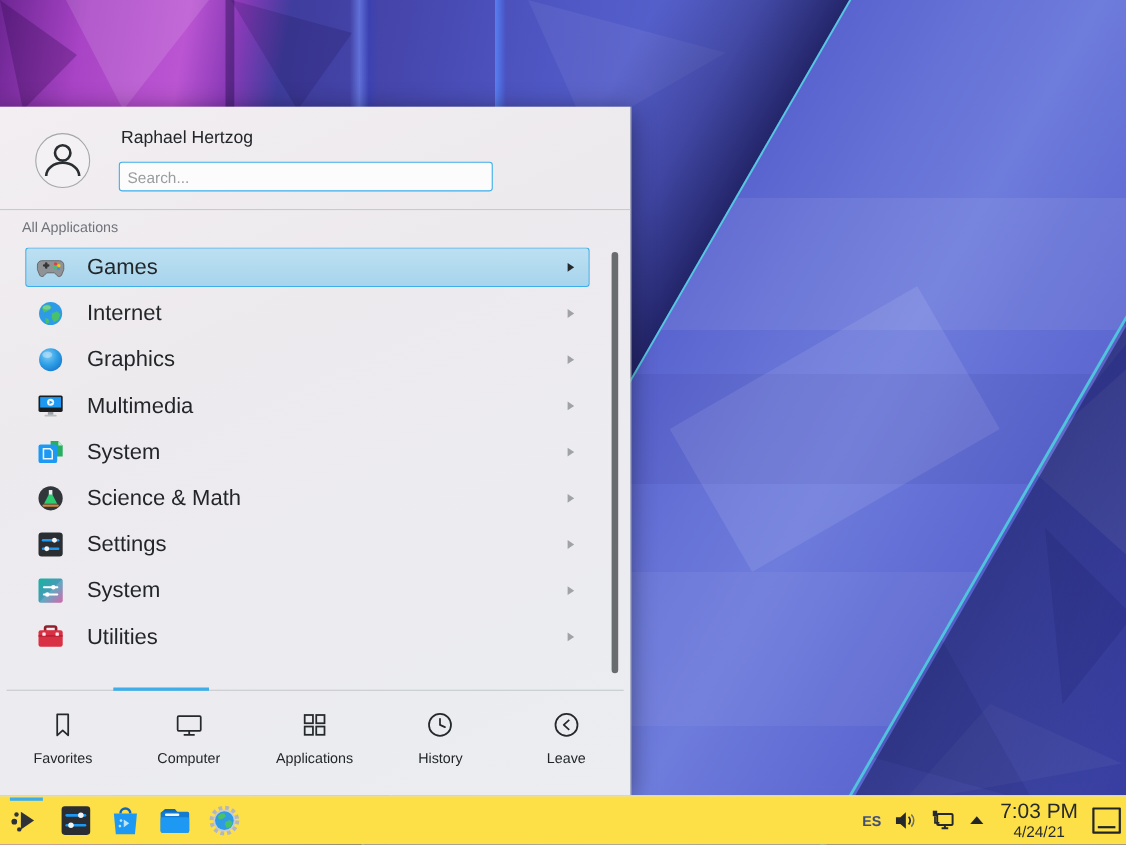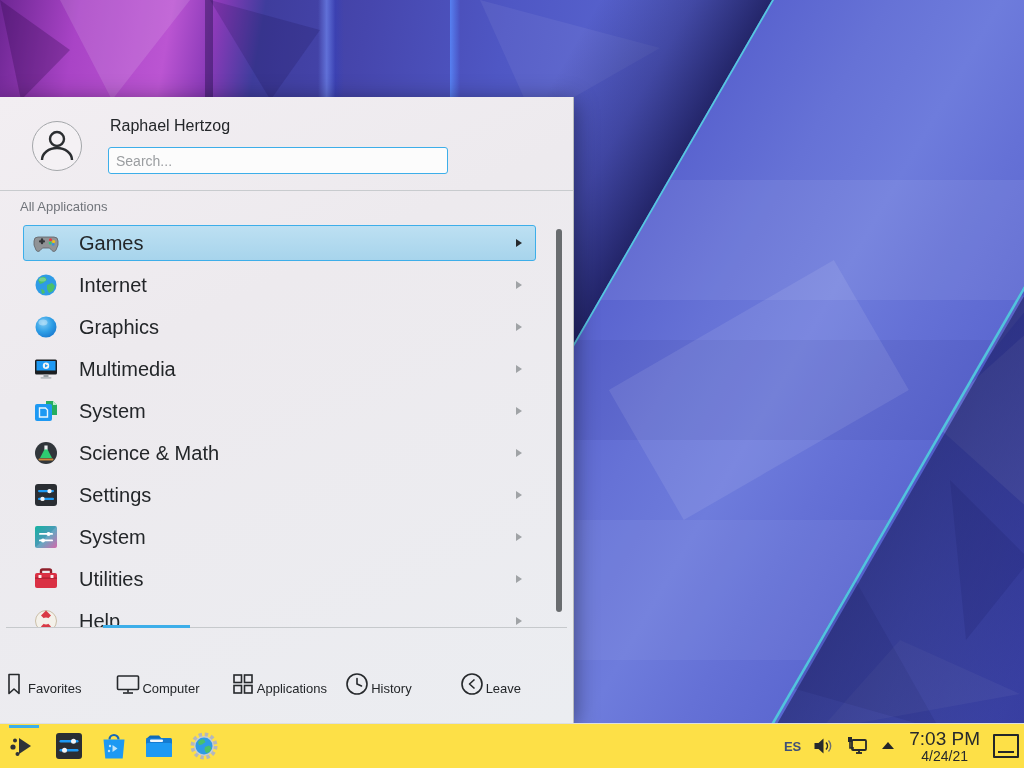--- a/index.html
+++ b/index.html
@@ -49,21 +49,21 @@
     border-left:6px solid #a0a3a6; }
   .app-row.selected .arrow { border-left-color:#26292c; }
 
   .scrollbar-handle { position:absolute; right:11px; top:132px; width:6px; height:383px;
     border-radius:3px; background:#696c6f; }
 
   .list-sep { position:absolute; left:6px; right:6px; top:530px; height:1px; background:#c6c9cc; }
   .tab-indicator { position:absolute; left:103px; top:528px; width:87px; height:3px; background:#3daee9; }
 
   .tab-bar { position:absolute; left:0; right:1px; top:531px; bottom:0; display:flex; }
-  .tab { flex:1; display:flex; flex-direction:row; align-items:center; padding-top:17px; }
+  .tab { flex:1; display:flex; flex-direction:column; align-items:center; padding-top:17px; }
   .tab-label { margin-top:9px; font-size:13px; color:#232629; }
 
   
   .taskbar { position:absolute; left:0; bottom:0; width:1024px; height:45px; z-index:6;
     background:#fde047; border-top:1px solid #dddfe1; display:flex; align-items:center; }
   .task-launchers { display:flex; align-items:center; gap:13px; padding-left:8px; }
   .task-btn { position:relative; width:32px; height:32px; display:flex; align-items:center; justify-content:center; }
   .task-btn.active::before { content:""; position:absolute; top:-5px; left:1px; width:30px; height:3px; background:#3daee9; }
   .tray { margin-left:auto; display:flex; align-items:center; gap:11px; padding-right:5px; }
   .kb-layout { font-size:13px; font-weight:bold; color:#3f4f78; }
@@ -257,32 +257,20 @@
             <rect x="2" y="7" width="22" height="15" rx="2" fill="#da3044"></rect>
             <rect x="2" y="11.5" width="22" height="1.2" fill="#a91f30"></rect>
             <rect x="5.5" y="9" width="3" height="3" rx=".5" fill="#fdeef0"></rect>
             <rect x="17.5" y="9" width="3" height="3" rx=".5" fill="#fdeef0"></rect>
           </svg>
         </span>
         <span class="app-label">Utilities</span>
         <span class="arrow"></span>
       </div>
 
-      <div class="app-row">
-        <span class="app-icon">
-          <svg width="26" height="26" viewBox="0 0 26 26">
-            <circle cx="13" cy="13" r="10.5" fill="#f4f1ea" stroke="#cbbfa8" stroke-width="1"></circle>
-            <path d="M13 2.5 l5 5 -5 5 -5 -5 z" fill="#d93a45"></path>
-            <path d="M13 13.5 l5 5 -5 5 -5 -5 z" fill="#d93a45"></path>
-            <circle cx="13" cy="13" r="3.4" fill="#f4f1ea"></circle>
-          </svg>
-        </span>
-        <span class="app-label">Help</span>
-        <span class="arrow"></span>
-      </div>
     </div>
 
     <div class="scrollbar-handle"></div>
 
     <div class="list-sep"></div>
     <div class="tab-indicator"></div>
 
     <div class="tab-bar">
       <div class="tab">
         <svg width="28" height="28" viewBox="0 0 28 28">

